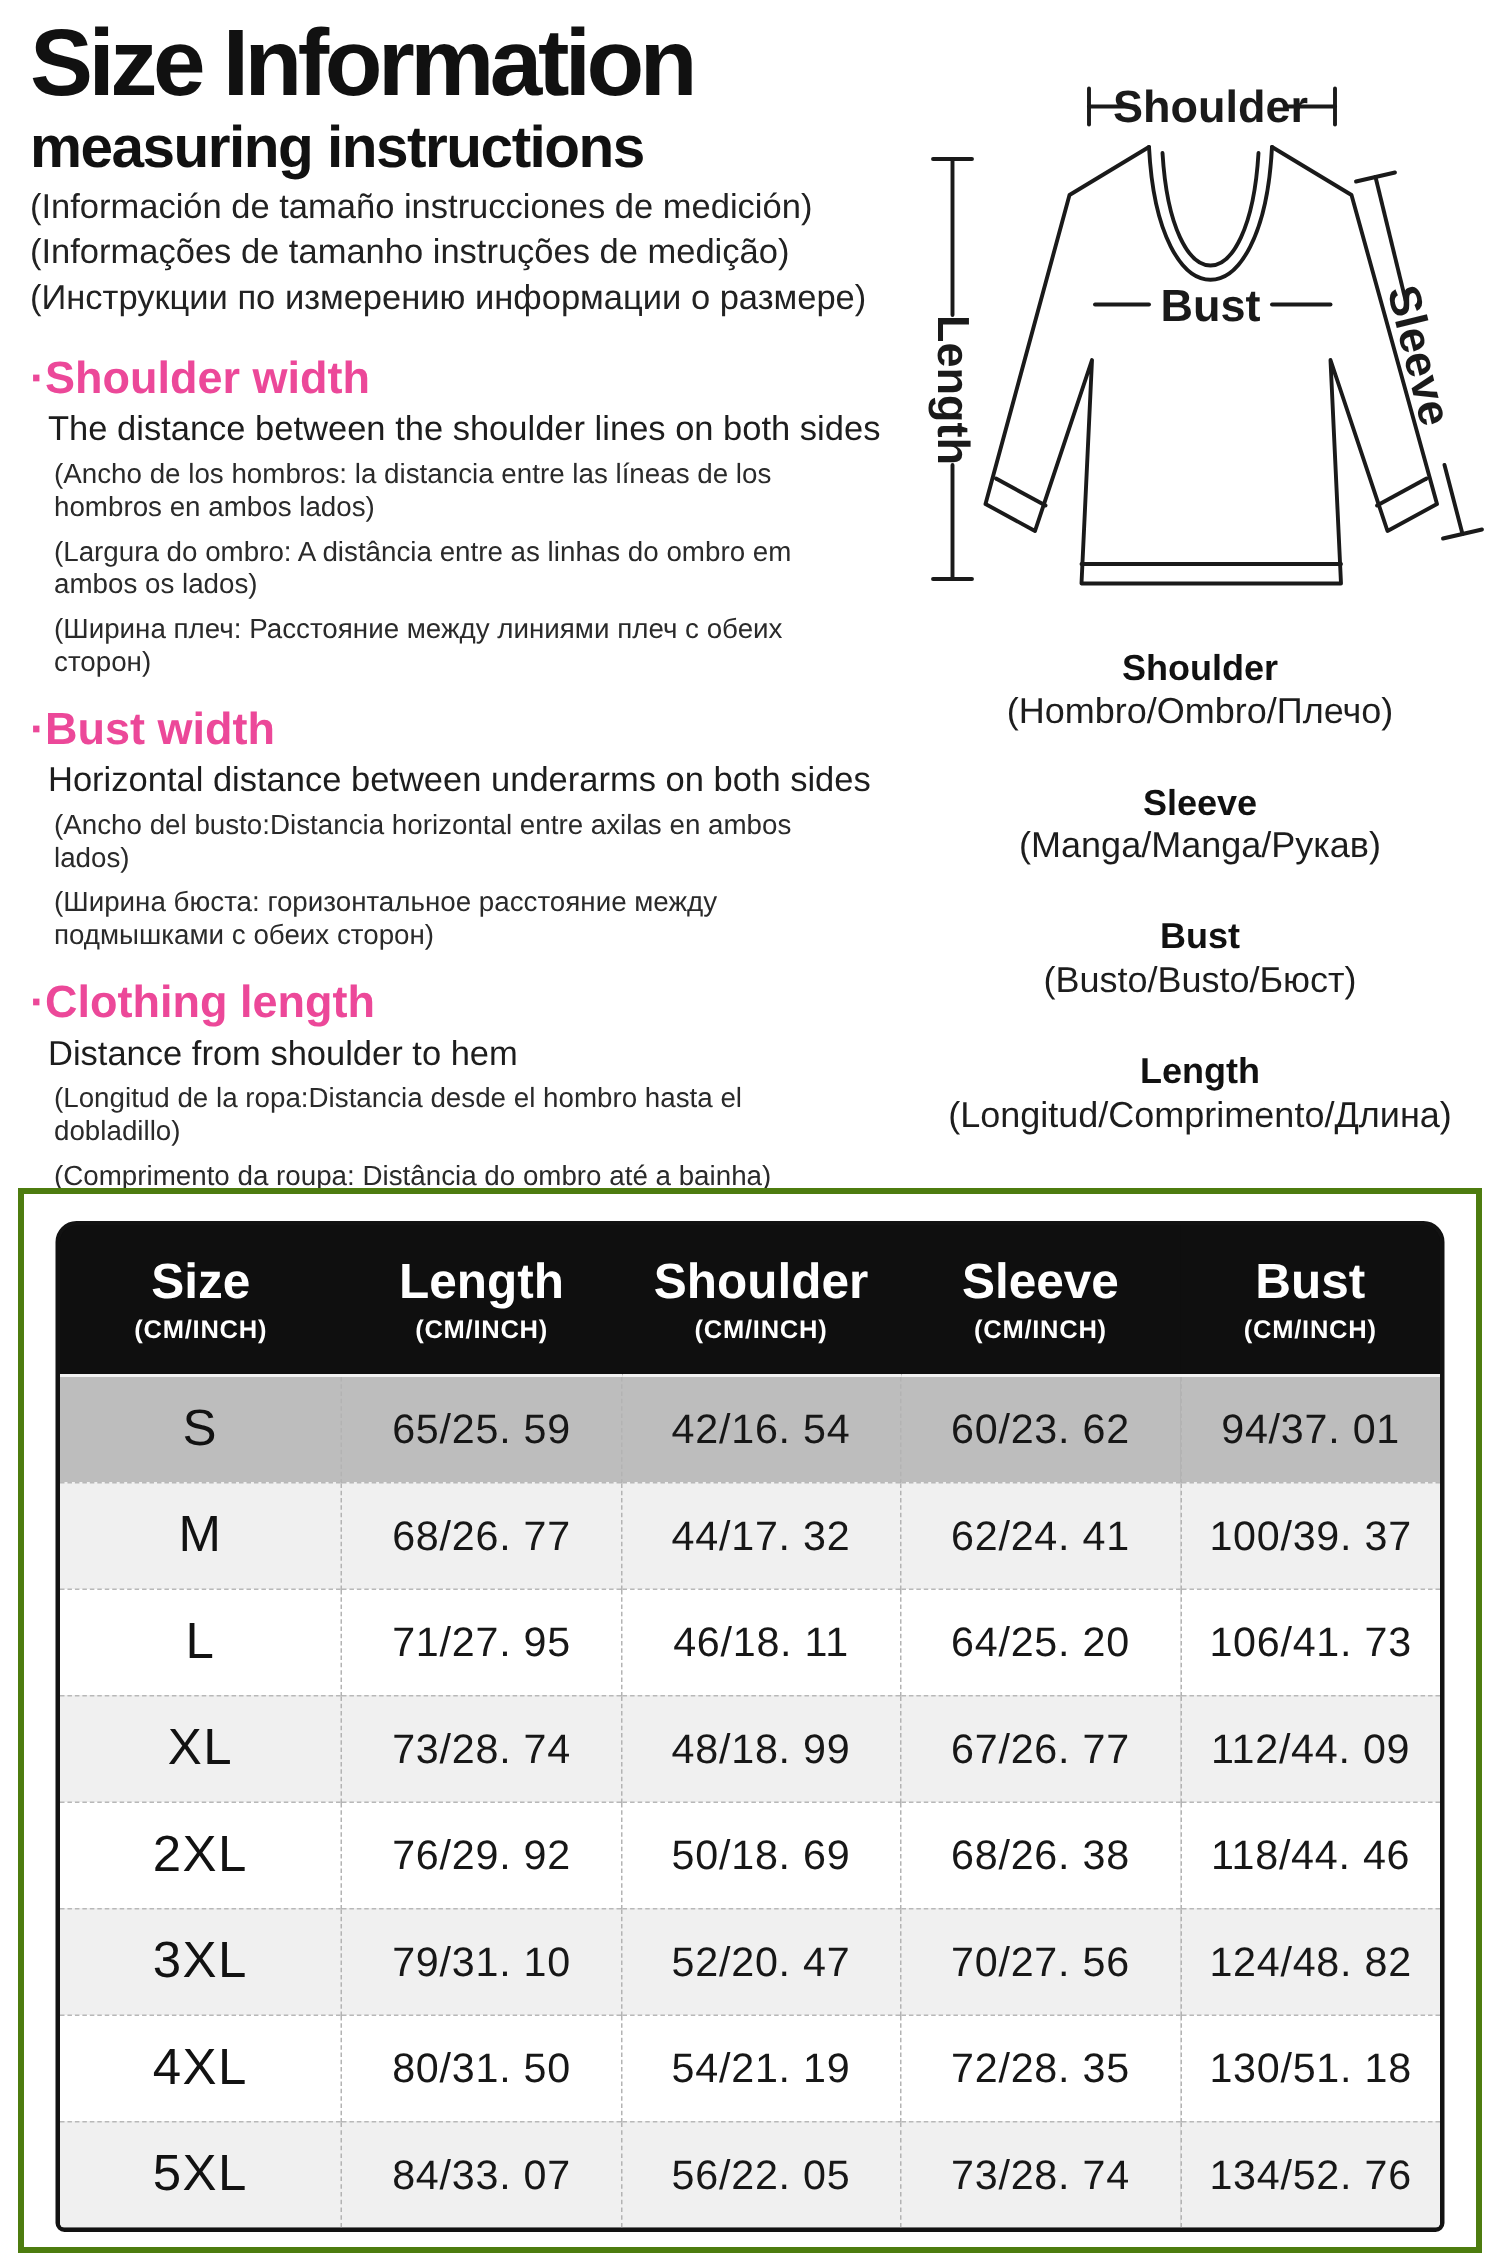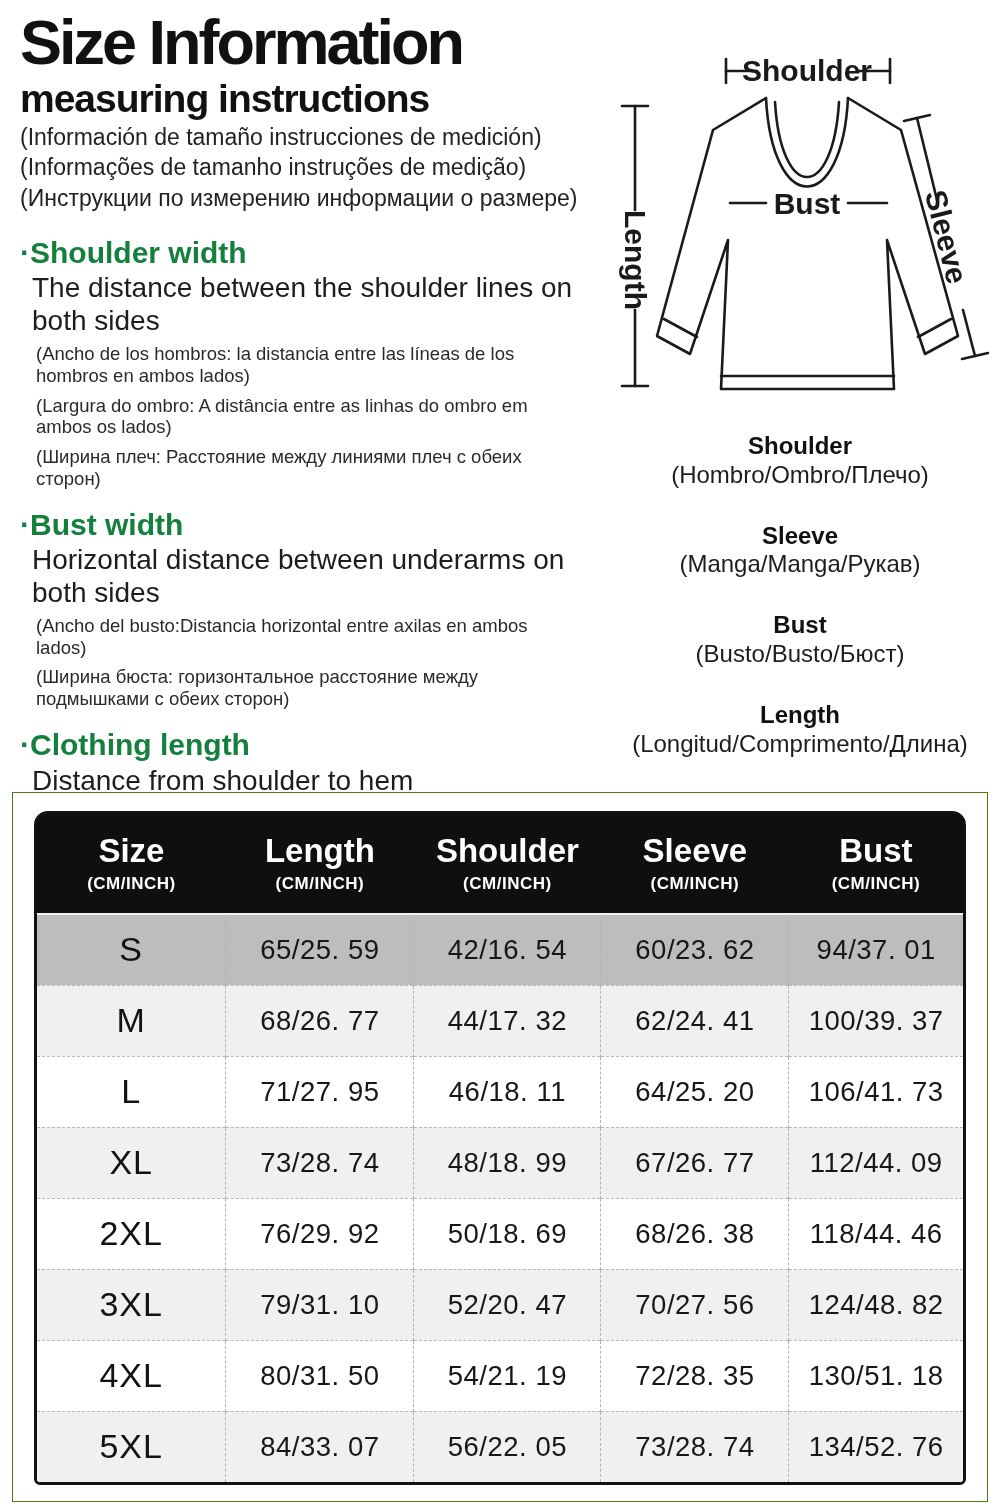--- a/index.html
+++ b/index.html
@@ -6,35 +6,35 @@
   html,body { width:1000px; height:1506px; background:#ffffff; overflow:hidden;
               font-family:"Liberation Sans","DejaVu Sans",sans-serif; color:#1a1a1a; }
 
   
   .left-col { position:absolute; left:20px; top:9px; width:578px; }
   .page-title { font-size:63px; font-weight:bold; letter-spacing:-3px; line-height:1.05; color:#111; }
   .page-subtitle { font-size:39px; font-weight:bold; letter-spacing:-1px; margin-top:2px; color:#111; }
   .title-trans { font-size:23px; line-height:1.23; color:#222; margin-top:2px; }
   .sections { margin-top:24px; }
   .section { margin-bottom:18px; }
-  .section-heading { font-size:30px; font-weight:bold; color:#15803d; line-height:1.15; }
-  .section-desc { font-size:28px; color:#1d1d1d; margin:2px 0 6px 12px; line-height:1.15; }
+  .section-heading { font-size:30px; font-weight:bold; color:#ec4899; line-height:1.15; }
+  .section-desc { font-size:23px; color:#1d1d1d; margin:2px 0 6px 12px; line-height:1.15; }
   .section-trans { font-size:18.5px; color:#2a2a2a; margin:0 0 8px 16px; line-height:1.18; width:540px; }
 
   
   .right-col { position:absolute; left:600px; top:18px; width:400px; }
   .diagram-svg { display:block; }
   .legend { margin-top:8px; text-align:center; }
   .legend-group { margin-bottom:32px; }
   .legend-term { font-size:24px; font-weight:bold; color:#111; line-height:1.2; }
   .legend-sub { font-size:24px; color:#1d1d1d; line-height:1.2; }
 
   
   .bottom-panel { position:absolute; left:12px; top:792px; width:976px; height:710px;
-                  background:#fff; border:1px solid #4d7c0f; }
+                  background:#fff; border:4px solid #4d7c0f; }
   .sizetable-wrap { margin:18px 21px 0 21px; border:3px solid #121212;
                     border-radius:14px 14px 6px 6px; overflow:hidden; background:#0f0f0f; }
   table.sizetable { width:100%; border-collapse:collapse; table-layout:fixed; }
   .sizetable thead th { background:#0f0f0f; color:#ffffff; height:100px; vertical-align:middle; }
   .col-title { font-size:33px; font-weight:bold; line-height:1.1; }
   .col-unit { font-size:17px; font-weight:bold; margin-top:5px; letter-spacing:0.5px; }
   .sizetable tbody td { height:71px; text-align:center; vertical-align:middle; background:inherit; }
   .sizetable tbody tr { background:#ffffff; }
   .sizetable tbody tr:nth-child(even) { background:#f0f0f0; }
   .sizetable tbody tr:first-child { background:#bdbdbd; }

